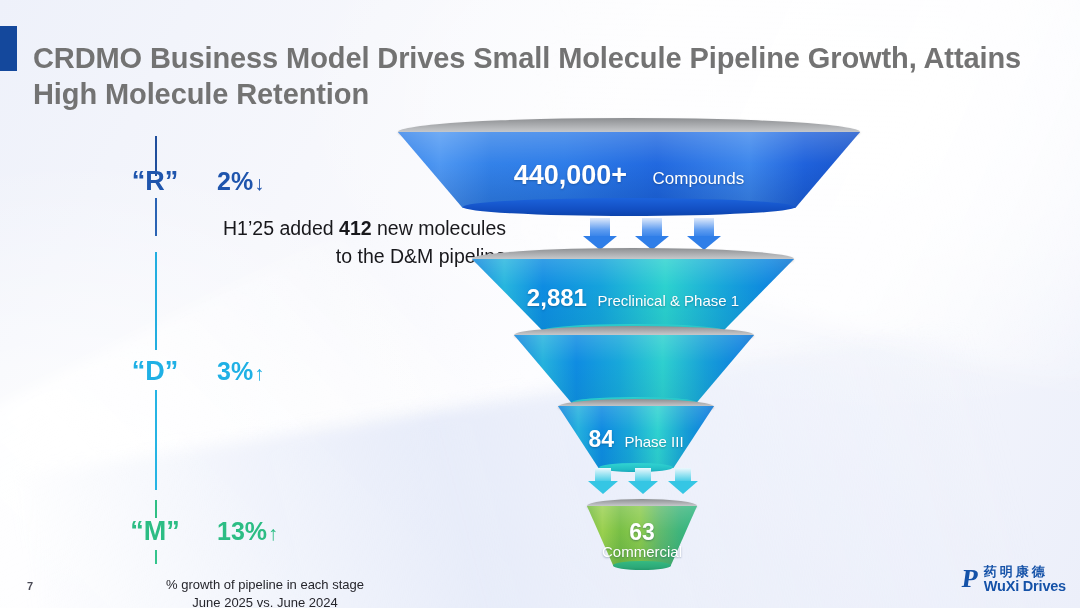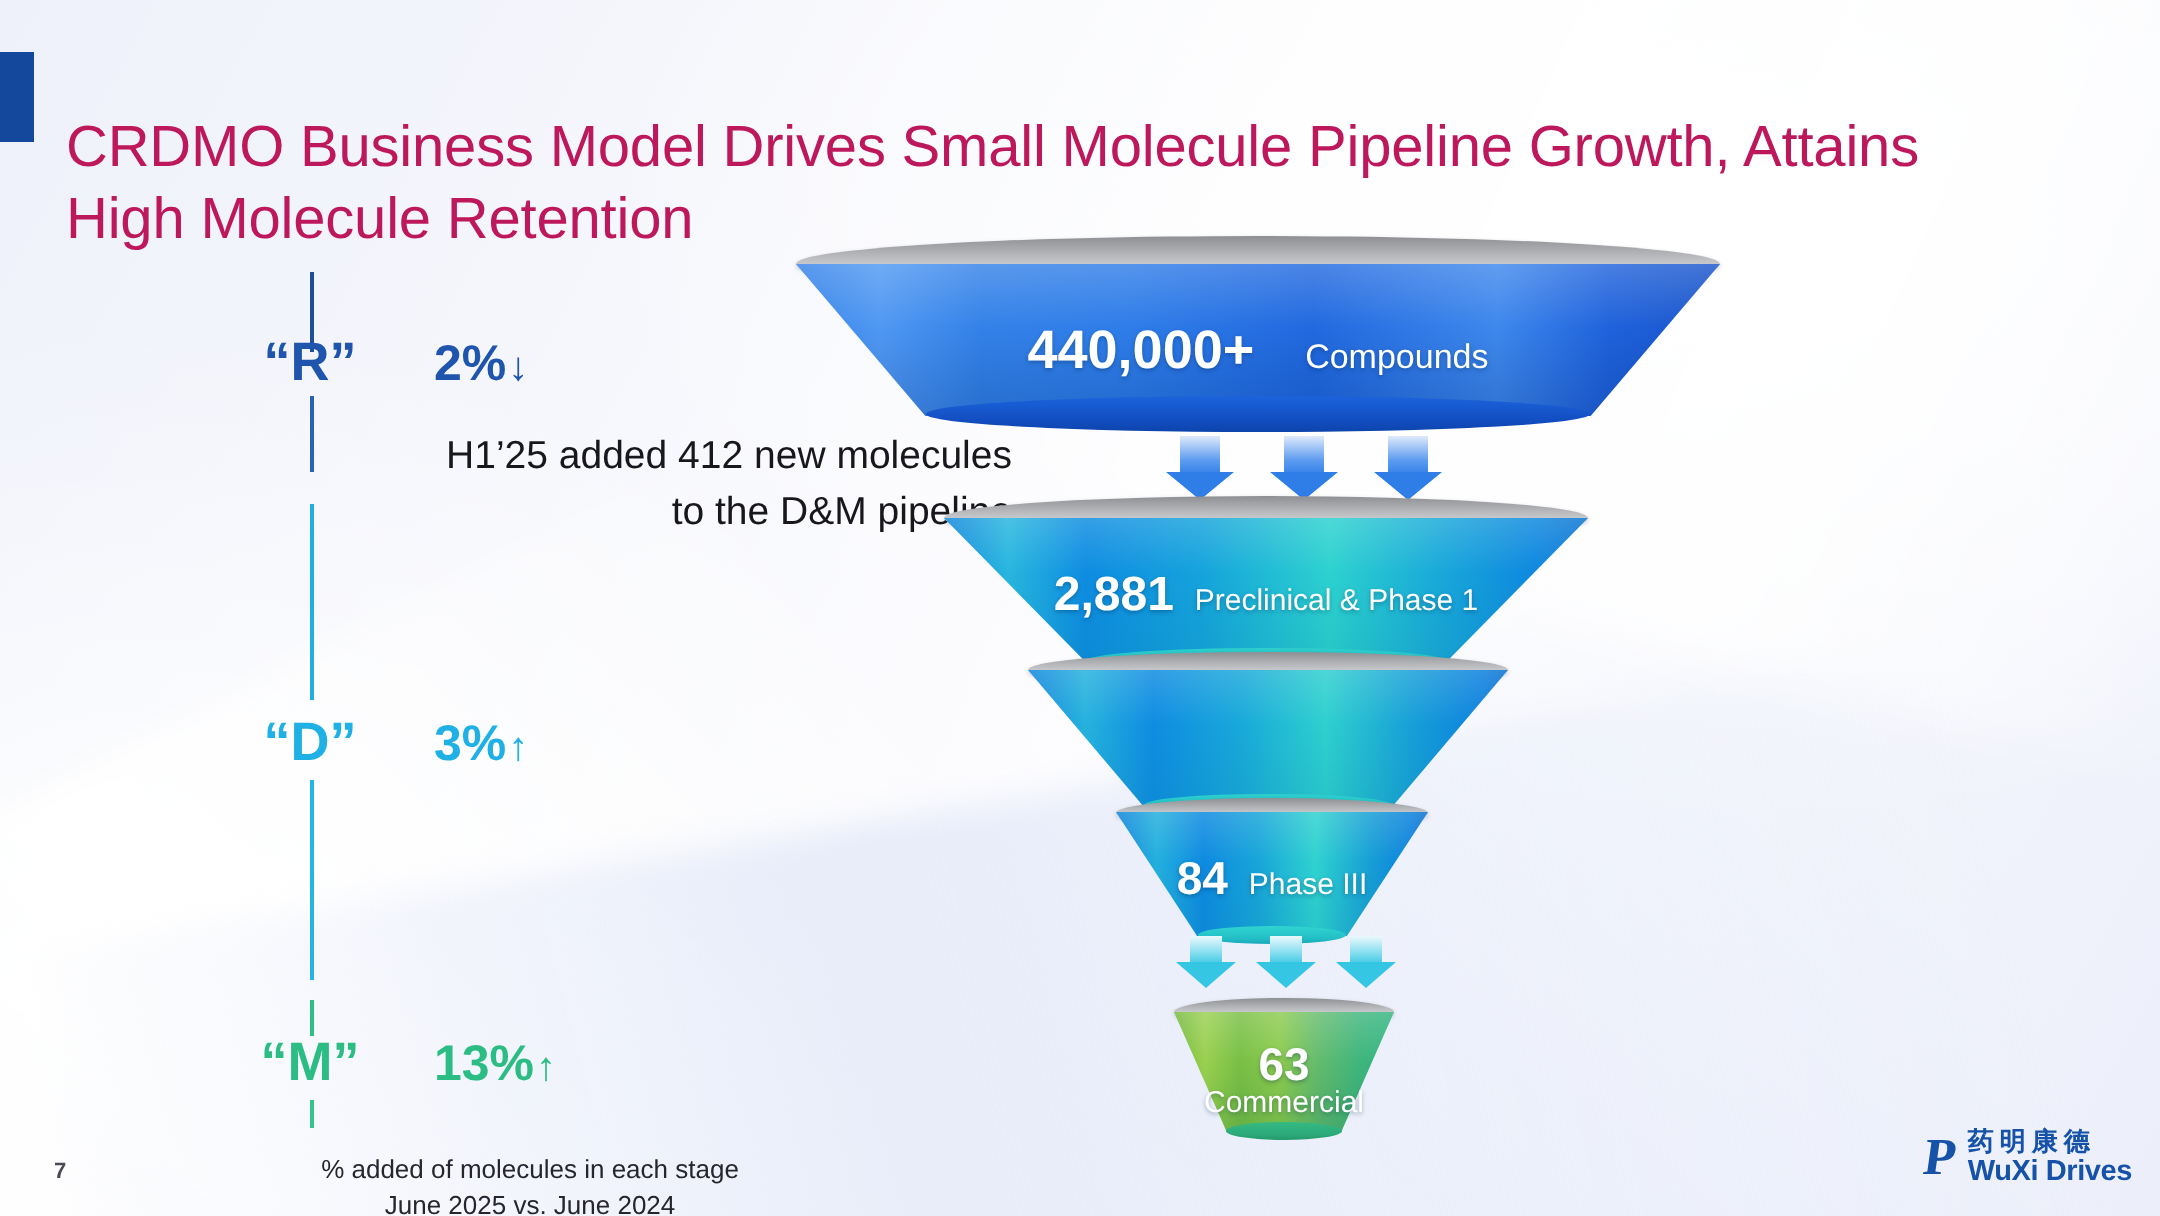--- a/index.html
+++ b/index.html
@@ -61,25 +61,25 @@
     position: absolute;
     left: 0;
     top: 26px;
     width: 17px;
     height: 45px;
     background: #14489c;
   }
   .title {
     position: absolute;
     left: 33px;
-    top: 38px;
+    top: 22px;
     width: 990px;
-    color: #be185d;
+    color: #737373;
     font-size: 29px;
-    font-weight: normal;
+    font-weight: bold;
     line-height: 1.22;
     letter-spacing: -0.1px;
   }
 
   
   .axis-seg {
     position: absolute;
     left: 155px;
     width: 2px;
   }
@@ -121,21 +121,21 @@
   .note {
     position: absolute;
     left: 196px;
     top: 214px;
     width: 310px;
     color: #18181c;
     font-size: 19.5px;
     line-height: 1.45;
     text-align: right;
   }
-  .note b { font-weight: normal; }
+  .note b { font-weight: bold; }
 
   
   .funnel { position: absolute; left: 0; top: 0; width: 1080px; height: 608px; }
   .tier { position: absolute; }
   .tier .ellipse-top {
     position: absolute;
     left: 0; top: 0;
     width: 100%;
     border-radius: 50%;
     background: linear-gradient(180deg, #8d8f92 0%, #b9bbbe 38%, #dcdee1 72%, #f0f1f3 100%);
@@ -378,21 +378,21 @@
       </div>
       <div class="tlabel" style="top:44px;">
         <span class="cap" style="font-size:15px;">Commercial</span>
       </div>
     </div>
 
   </div>
 
   <div class="page-num">7</div>
   <div class="footnote">
-    <div>% added of molecules in each stage</div>
+    <div>% growth of pipeline in each stage</div>
     <div>June 2025 vs. June 2024</div>
   </div>
 
   <div class="logo">
     <span class="mark">P</span>
     <span class="names">
       <span class="cn" style="display:block;">药明康德</span>
       <span class="en" style="display:block;">WuXi Drives</span>
     </span>
   </div>

